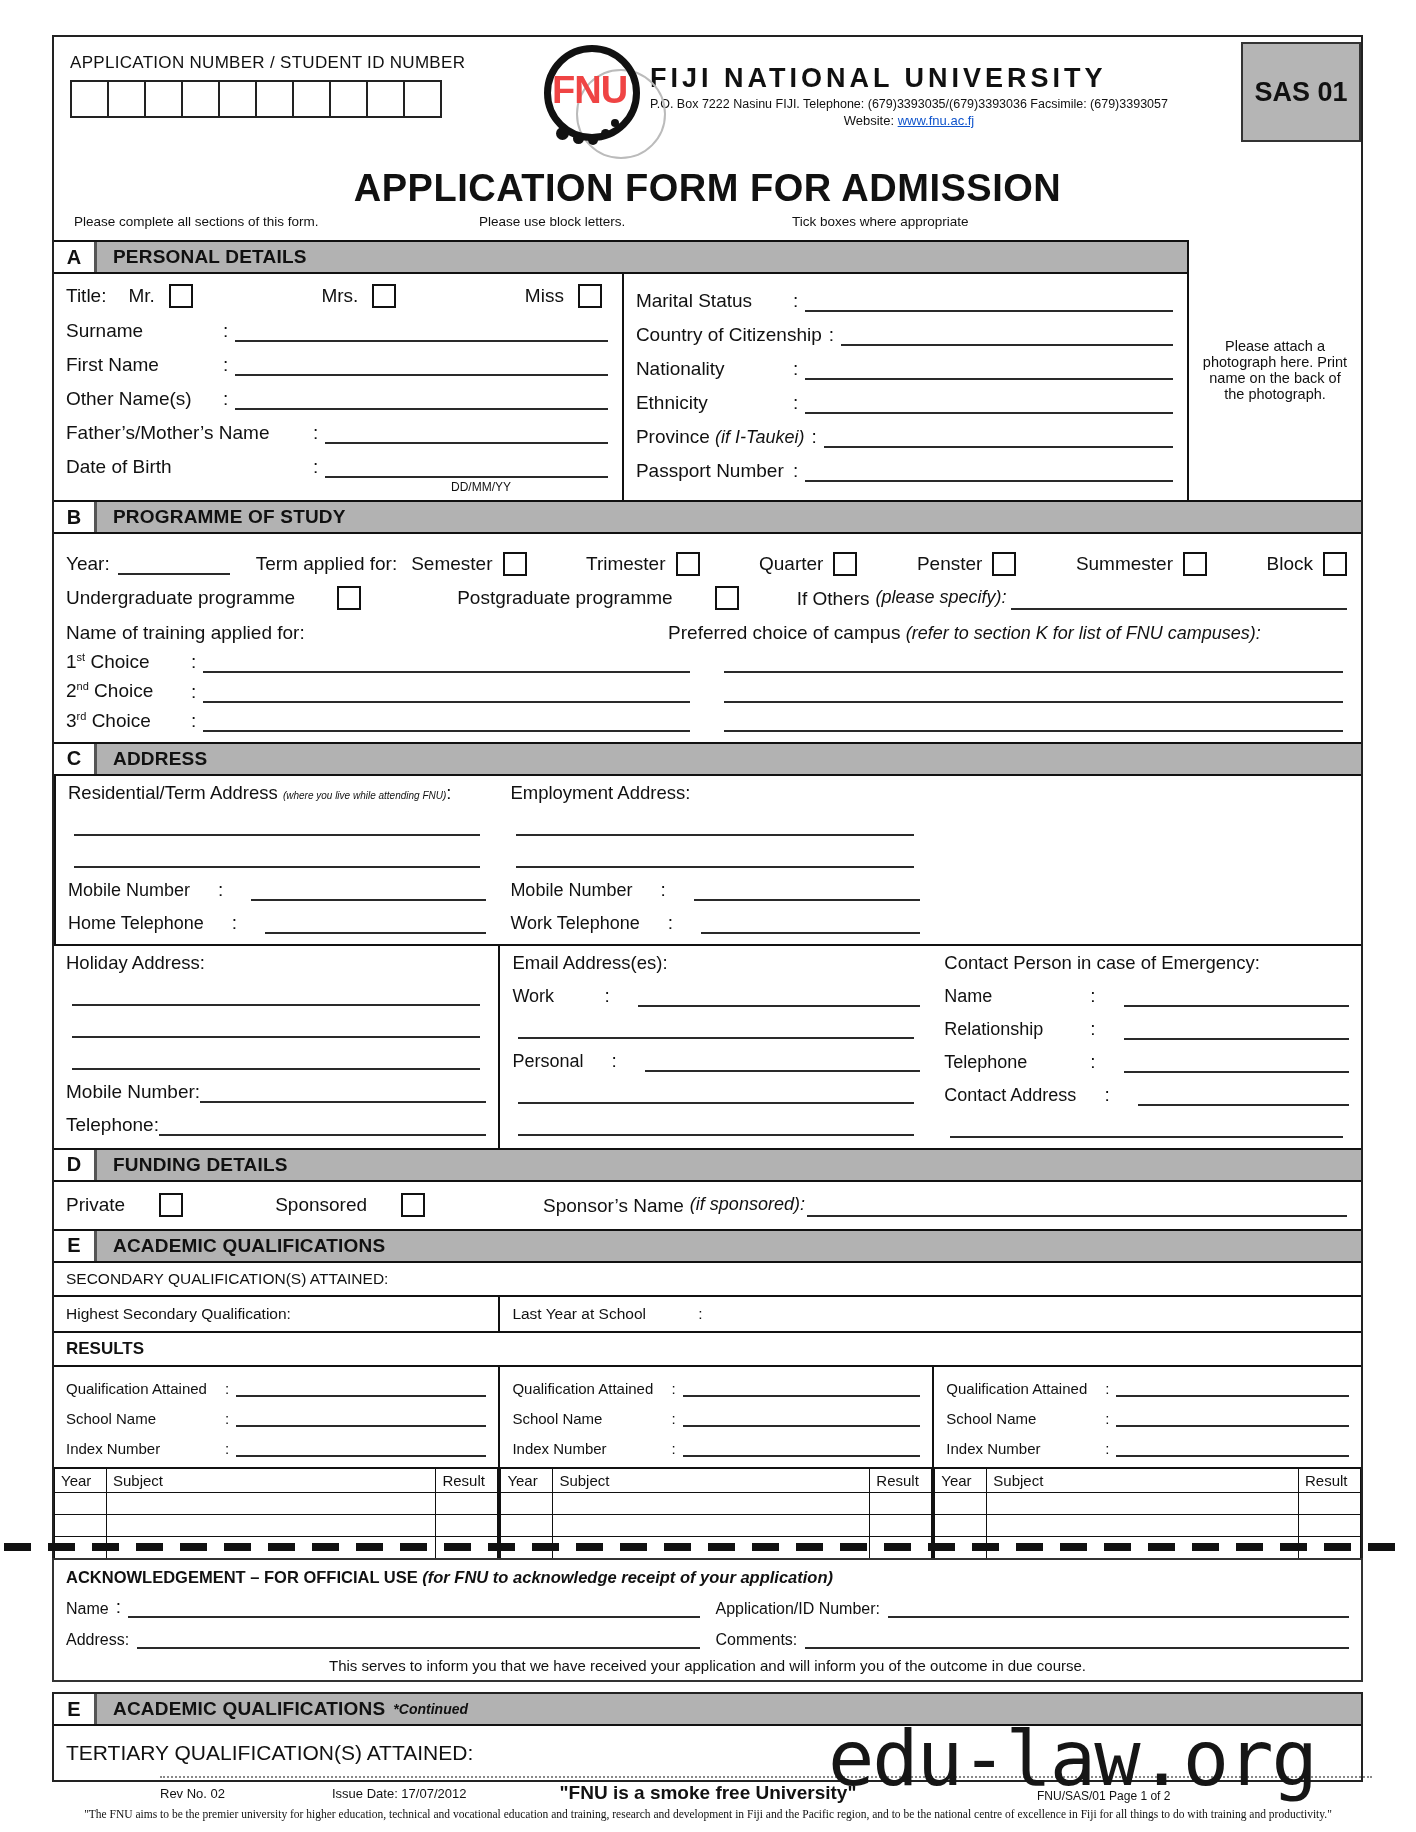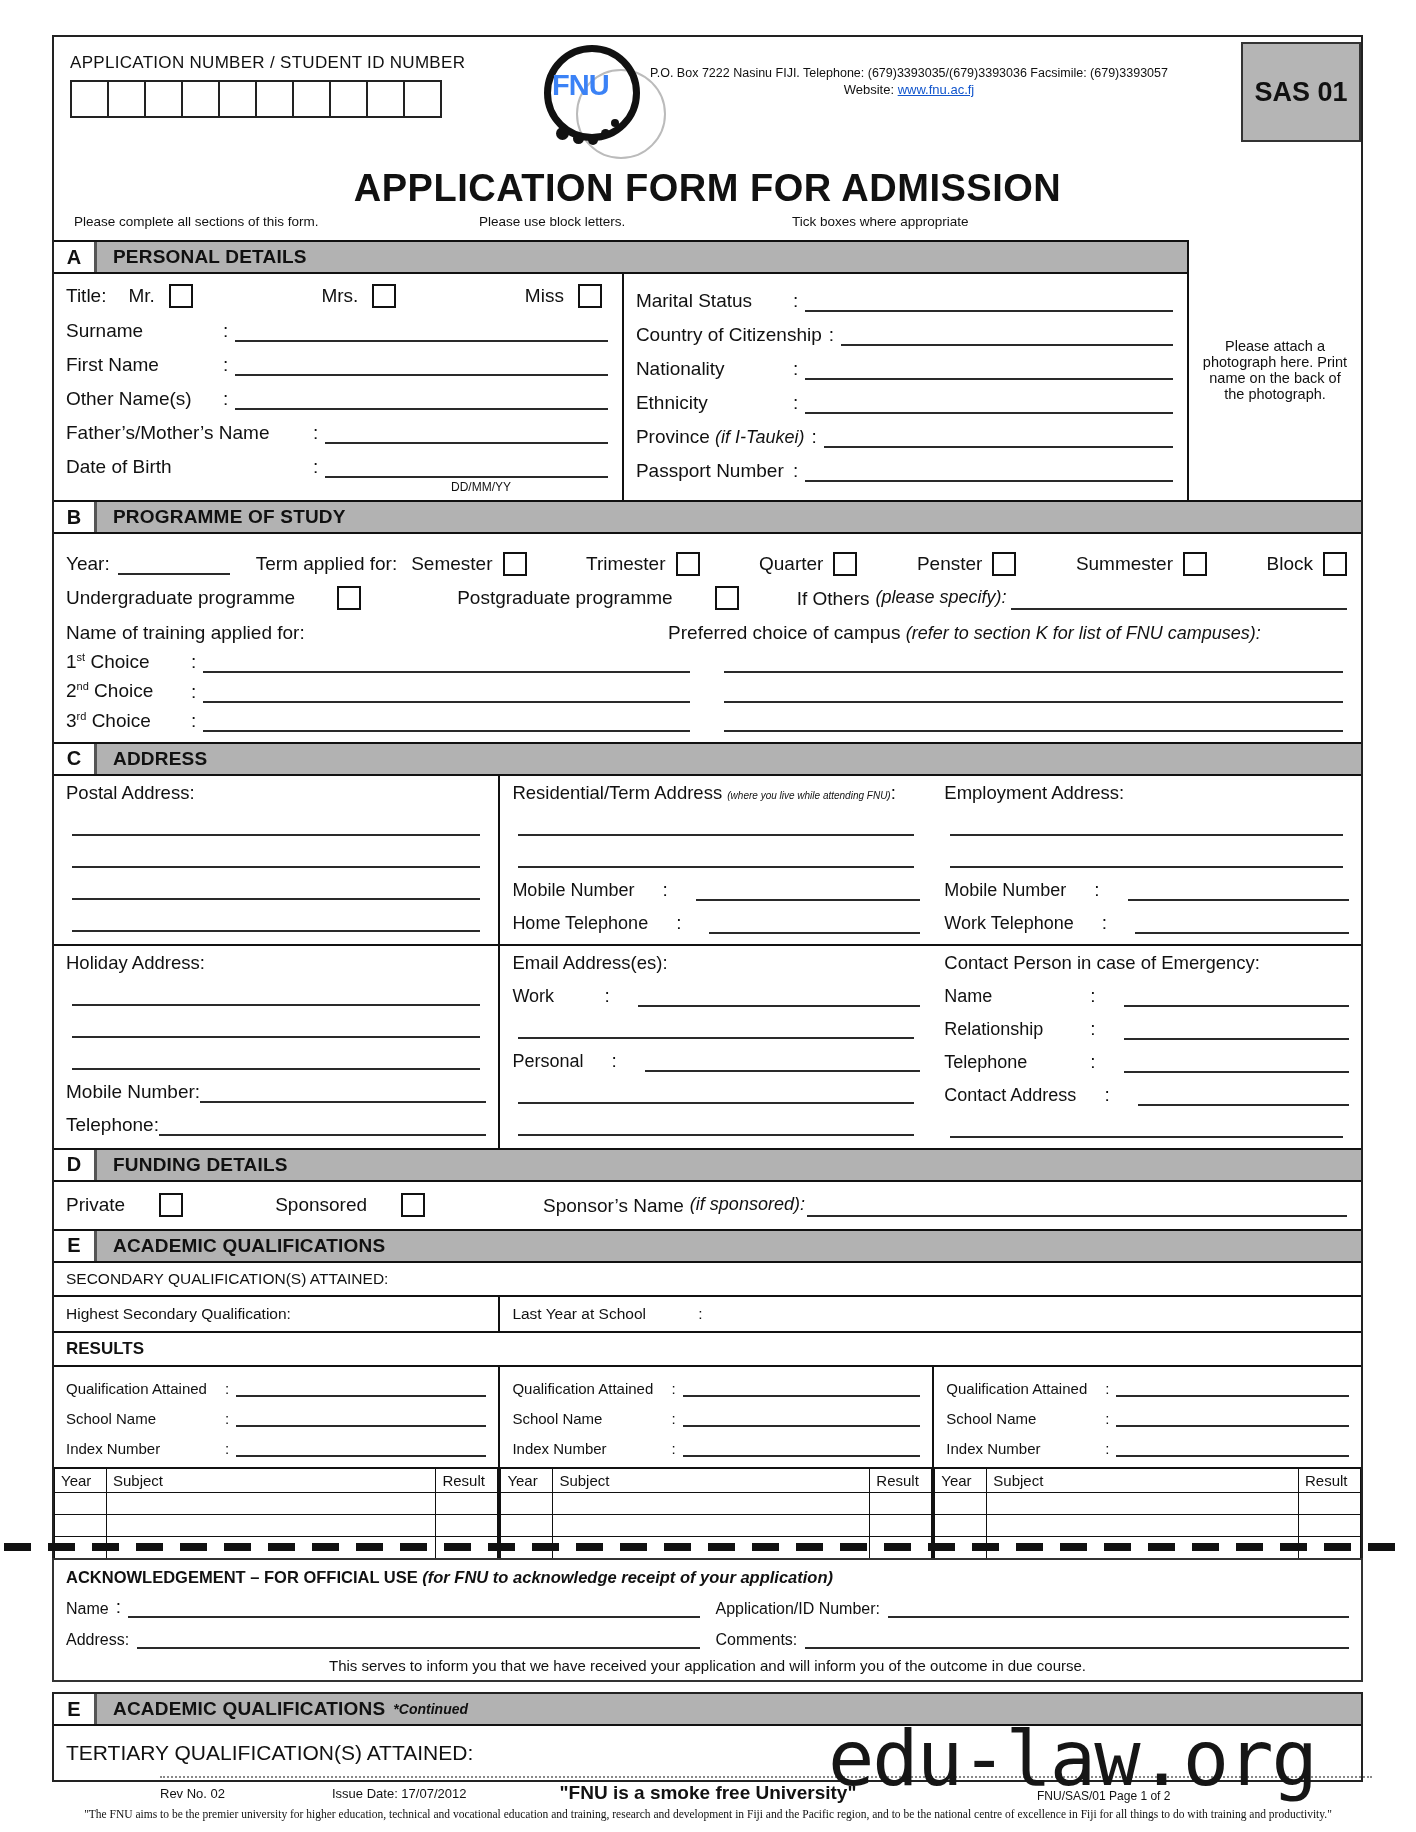--- a/index.html
+++ b/index.html
@@ -10,21 +10,21 @@
   .hdr{position:relative;height:152px;}
   .appnum{position:absolute;left:16px;top:16px;}
   .appnum-label{font-size:17px;letter-spacing:.3px;margin-bottom:7px;}
   .appnum-boxes{display:flex;}
   .cellbox{width:35px;height:34px;border:2px solid #222;margin-left:-2px;background:#fff;}
   .cellbox:first-child{margin-left:0;}
   .hdr-center{position:absolute;left:488px;top:6px;display:flex;align-items:flex-start;}
   .logo{position:relative;width:104px;height:104px;flex:none;}
   .logo-ring{position:absolute;left:2px;top:2px;width:82px;height:82px;border:7px solid #111;border-radius:50%;}
   .logo-swoosh{position:absolute;left:34px;top:26px;width:86px;height:86px;border:2px solid #bbb;border-radius:50%;}
-  .logo-fnu{position:absolute;left:10px;top:26px;font-size:29px;font-weight:bold;letter-spacing:-1px;color:#3b82f6;}
+  .logo-fnu{position:absolute;left:10px;top:26px;font-size:38px;font-weight:bold;letter-spacing:-1px;color:#ef4444;}
   .dot{position:absolute;background:#111;border-radius:50%;}
   .d1{left:14px;top:84px;width:13px;height:13px;}
   .d2{left:31px;top:90px;width:11px;height:11px;}
   .d3{left:46px;top:92px;width:10px;height:10px;}
   .d4{left:59px;top:86px;width:9px;height:9px;}
   .d5{left:69px;top:76px;width:8px;height:8px;}
   .univ{margin-left:4px;padding-top:20px;}
   .univ-name{font-size:27px;font-weight:bold;letter-spacing:4px;white-space:nowrap;}
   .univ-addr{font-size:12.5px;margin-top:3px;white-space:nowrap;}
   .univ-web{font-size:13px;text-align:center;margin-top:2px;}
@@ -167,20 +167,21 @@
           <span class="logo-swoosh"></span>
           <span class="logo-ring"></span>
           <span class="logo-fnu">FNU</span>
           <span class="dot d1"></span>
           <span class="dot d2"></span>
           <span class="dot d3"></span>
           <span class="dot d4"></span>
           <span class="dot d5"></span>
         </div>
         <div class="univ">
+          <div class="univ-name">FIJI NATIONAL UNIVERSITY</div>
           <div class="univ-addr">P.O. Box 7222 Nasinu FIJI. Telephone: (679)3393035/(679)3393036 Facsimile: (679)3393057</div>
           <div class="univ-web">
             <span>Website:</span>
             <span class="link">www.fnu.ac.fj</span>
           </div>
         </div>
       </div>
       <div class="sas">SAS 01</div>
     </div>
     <div class="form-title">APPLICATION FORM FOR ADMISSION</div>
@@ -352,27 +353,20 @@
         <span class="cline1"></span>
         <span class="cline2"></span>
       </div>
     </div>
 
     <div class="secbar">
       <span class="secletter">C</span>
       <span class="sectitle">ADDRESS</span>
     </div>
     <div class="addr-grid">
-      <div class="acell">
-        <div class="aclbl">Postal Address:</div>
-        <div class="aline"></div>
-        <div class="aline"></div>
-        <div class="aline"></div>
-        <div class="aline"></div>
-      </div>
       <div class="acell bl">
         <div class="aclbl"><span>Residential/Term Address</span> <span class="tiny">(where you live while attending FNU)</span><span>:</span></div>
         <div class="aline"></div>
         <div class="aline"></div>
         <div class="frow">
           <span class="lbl w118">Mobile Number</span>
           <span class="cl">:</span>
           <span class="fld"></span>
         </div>
         <div class="frow">

